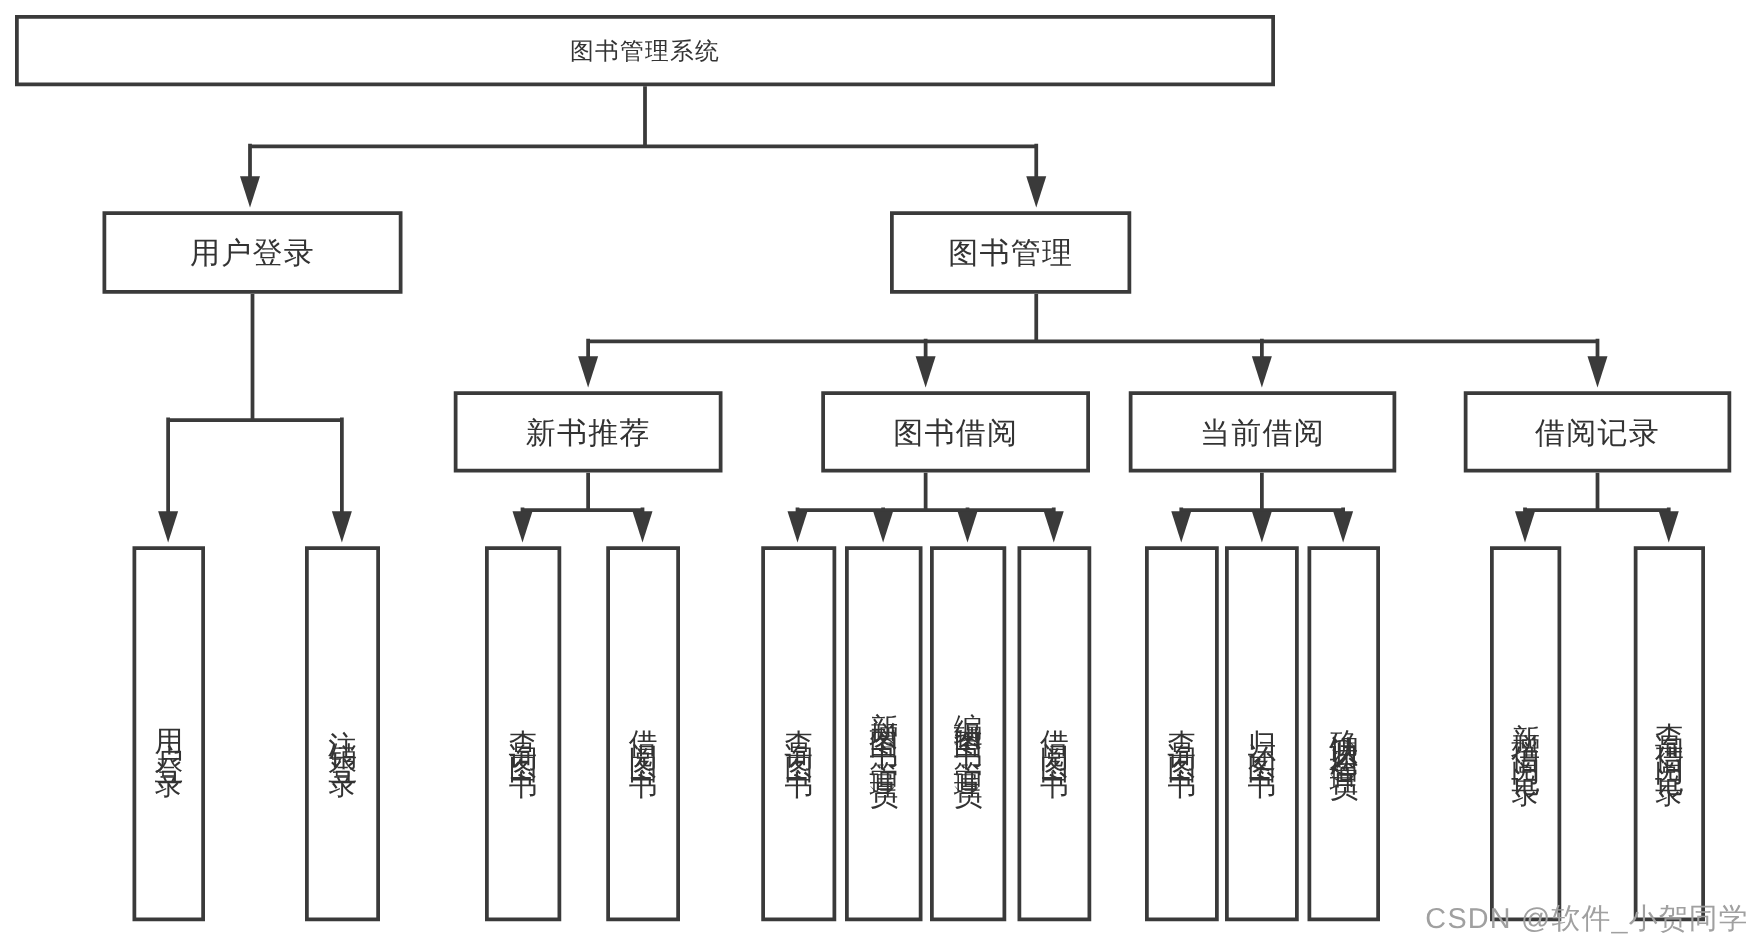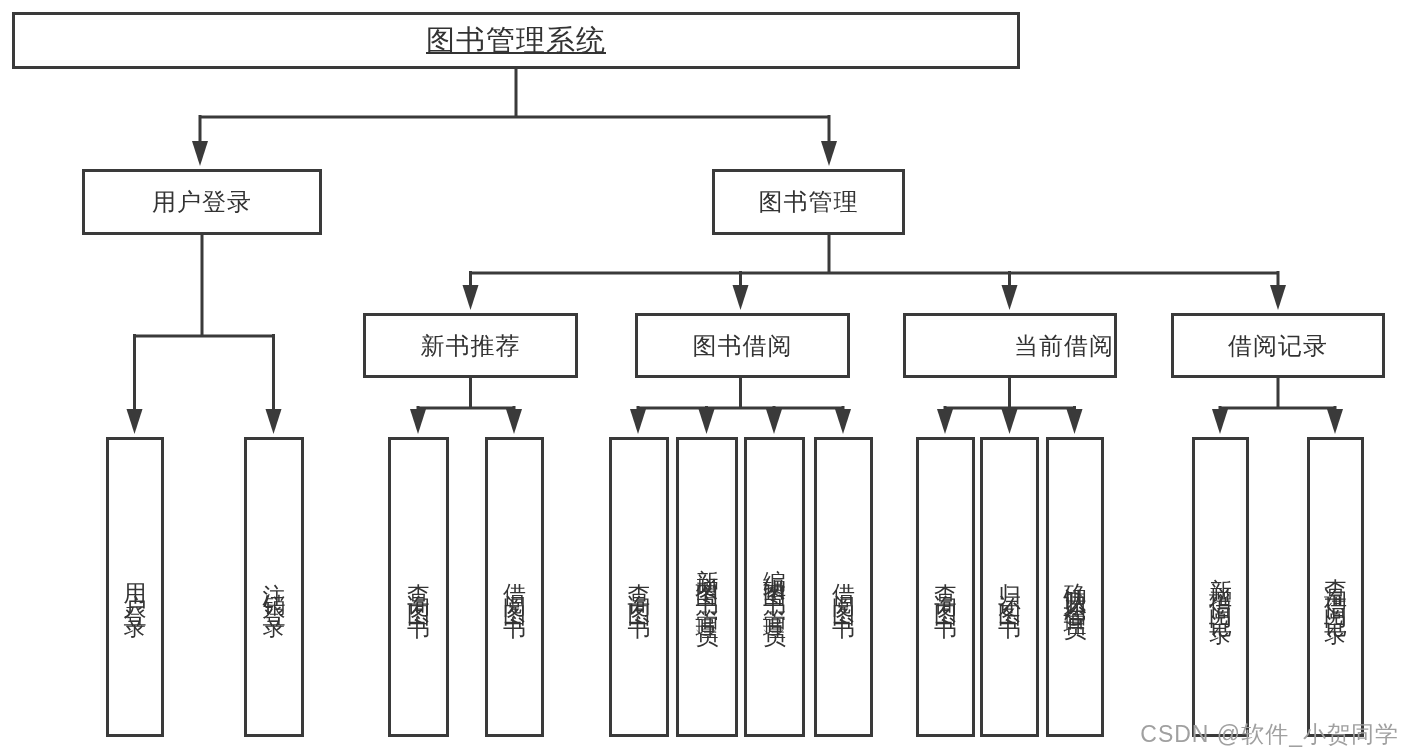--- a/index.html
+++ b/index.html
@@ -45,40 +45,40 @@
     align-items: center;
     justify-content: center;
     color: var(--text);
     z-index: 1;
   }
   .box .h {
     font-size: 24px;
     letter-spacing: 1px;
     white-space: nowrap;
   }
-  .box.root .h { font-size: 29px; text-decoration: underline; }
+  .box.root .h { font-size: 19px; }
   .box .v {
     writing-mode: vertical-lr;
     text-orientation: mixed;
     font-size: 23px;
     line-height: 1;
     white-space: nowrap;
   }
   .v4  { letter-spacing: 11px; }
   .v6  { letter-spacing: 9px; }
   .v9  { letter-spacing: 8px; }
   .v10 { letter-spacing: 5px; }
 
   
   .b-root   { left: 12px;   top: 12px;  width: 1008px; height: 57px; }
   .b-login  { left: 82px;   top: 169px; width: 240px;  height: 66px; }
   .b-mgmt   { left: 712px;  top: 169px; width: 193px;  height: 66px; }
   .b-nb     { left: 363px;  top: 313px; width: 215px;  height: 65px; }
-  .b-bb     { left: 635px;  top: 313px; width: 215px;  height: 65px; }
-  .b-cb     { left: 903px;  top: 313px; width: 214px;  height: 65px; justify-content: flex-end; }
+  .b-bb     { left: 657px;  top: 313px; width: 215px;  height: 65px; }
+  .b-cb     { left: 903px;  top: 313px; width: 214px;  height: 65px; }
   .b-br     { left: 1171px; top: 313px; width: 214px;  height: 65px; }
   .leaf     { top: 437px; height: 300px; }
   .l-1  { left: 106px;  width: 58px; }
   .l-2  { left: 244px;  width: 60px; }
   .l-3  { left: 388px;  width: 61px; }
   .l-4  { left: 485px;  width: 59px; }
   .l-5  { left: 609px;  width: 60px; }
   .l-6  { left: 676px;  width: 62px; }
   .l-7  { left: 744px;  width: 61px; }
   .l-8  { left: 814px;  width: 59px; }

